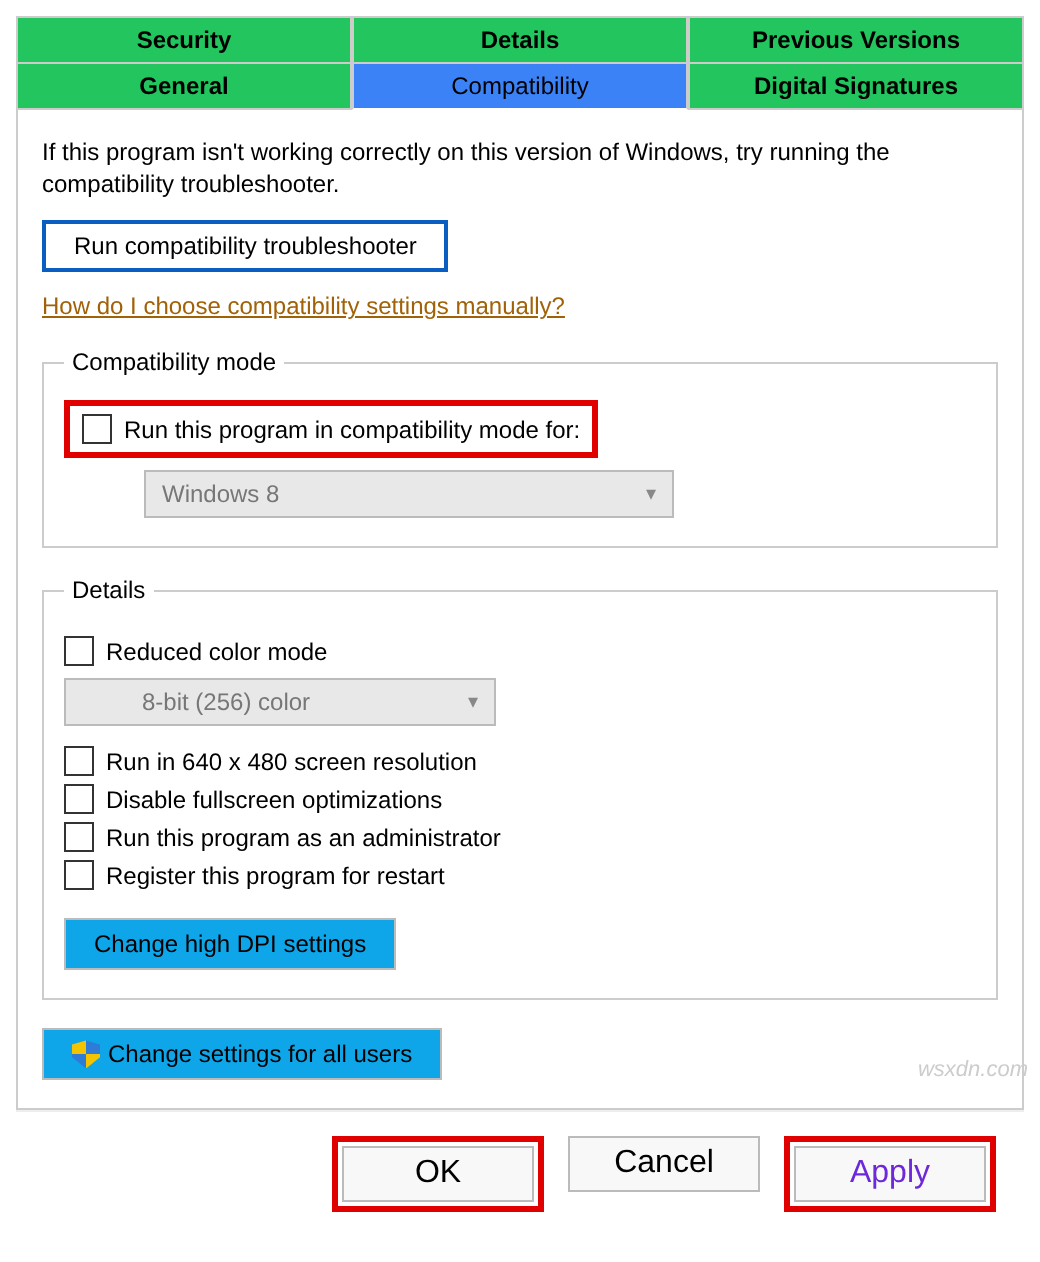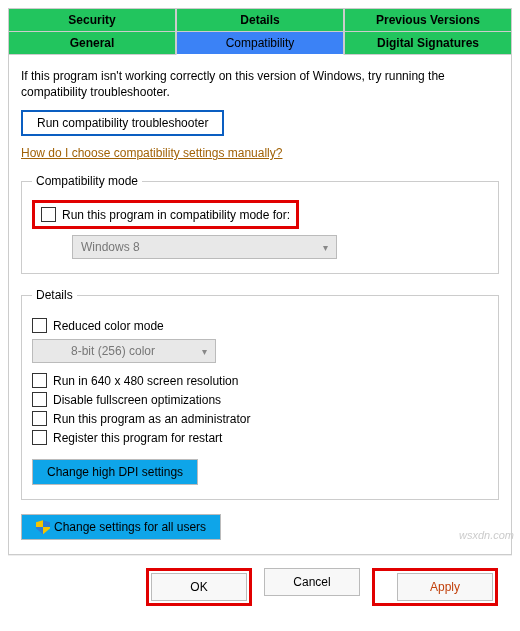--- a/index.html
+++ b/index.html
@@ -76,37 +76,37 @@
   background:#e8e8e8;
   color:#777;
   padding:4px 8px;
   width: 265px;
   margin-top:6px;
   display:flex;
   justify-content:space-between;
   align-items:center;
   margin-left:40px;
 }
-.dd-small { width:184px; margin:6px 0 10px 0;padding-left:38px;}
+.dd-small { width:216px; margin:6px 0 10px 0;padding-left:38px;}
 .chev { font-size:10px; color:#888;}
 .highlight { border:3px solid #e10000; padding:4px 6px; display:inline-flex; align-items:center;}
 .shield {
   width:14px; height:14px; display:inline-block;
   background: conic-gradient(#2e7cd6 0 90deg,#f5c400 90deg 180deg,#2e7cd6 180deg 270deg,#f5c400 270deg 360deg);
   clip-path: polygon(50% 0,100% 15%,100% 60%,50% 100%,0 60%,0 15%);
 }
 .bottom-bar {
   display:flex;
   justify-content:flex-end;
   gap:12px;
   padding:12px 14px 20px 0;
   border-top:1px solid #eee;
 }
-.bottom-btn { width:96px; height:28px; border:1px solid #bbb; background:#f8f8f8; font-size:12px; cursor:pointer;}
-.bottom-btn.disabled { color:#c2410c;margin-left:20px; }
+.bottom-btn { width:96px; height:28px; border:1px solid #bbb; background:#f8f8f8; font-size:16px; cursor:pointer;}
+.bottom-btn.disabled { color:#6d28d9; }
 .red-wrap { border:3px solid #e10000; padding:2px; display:inline-block;}
 .watermark { position:fixed; right:6px; bottom:90px; color:#ccc; font-size:11px; writing-mode:horizontal-tb;font-style:italic;}
 </style>
 </head>
 <body>
 
 <div class="dialog">
 
   <div class="tabs">
     <div class="tab-row">

